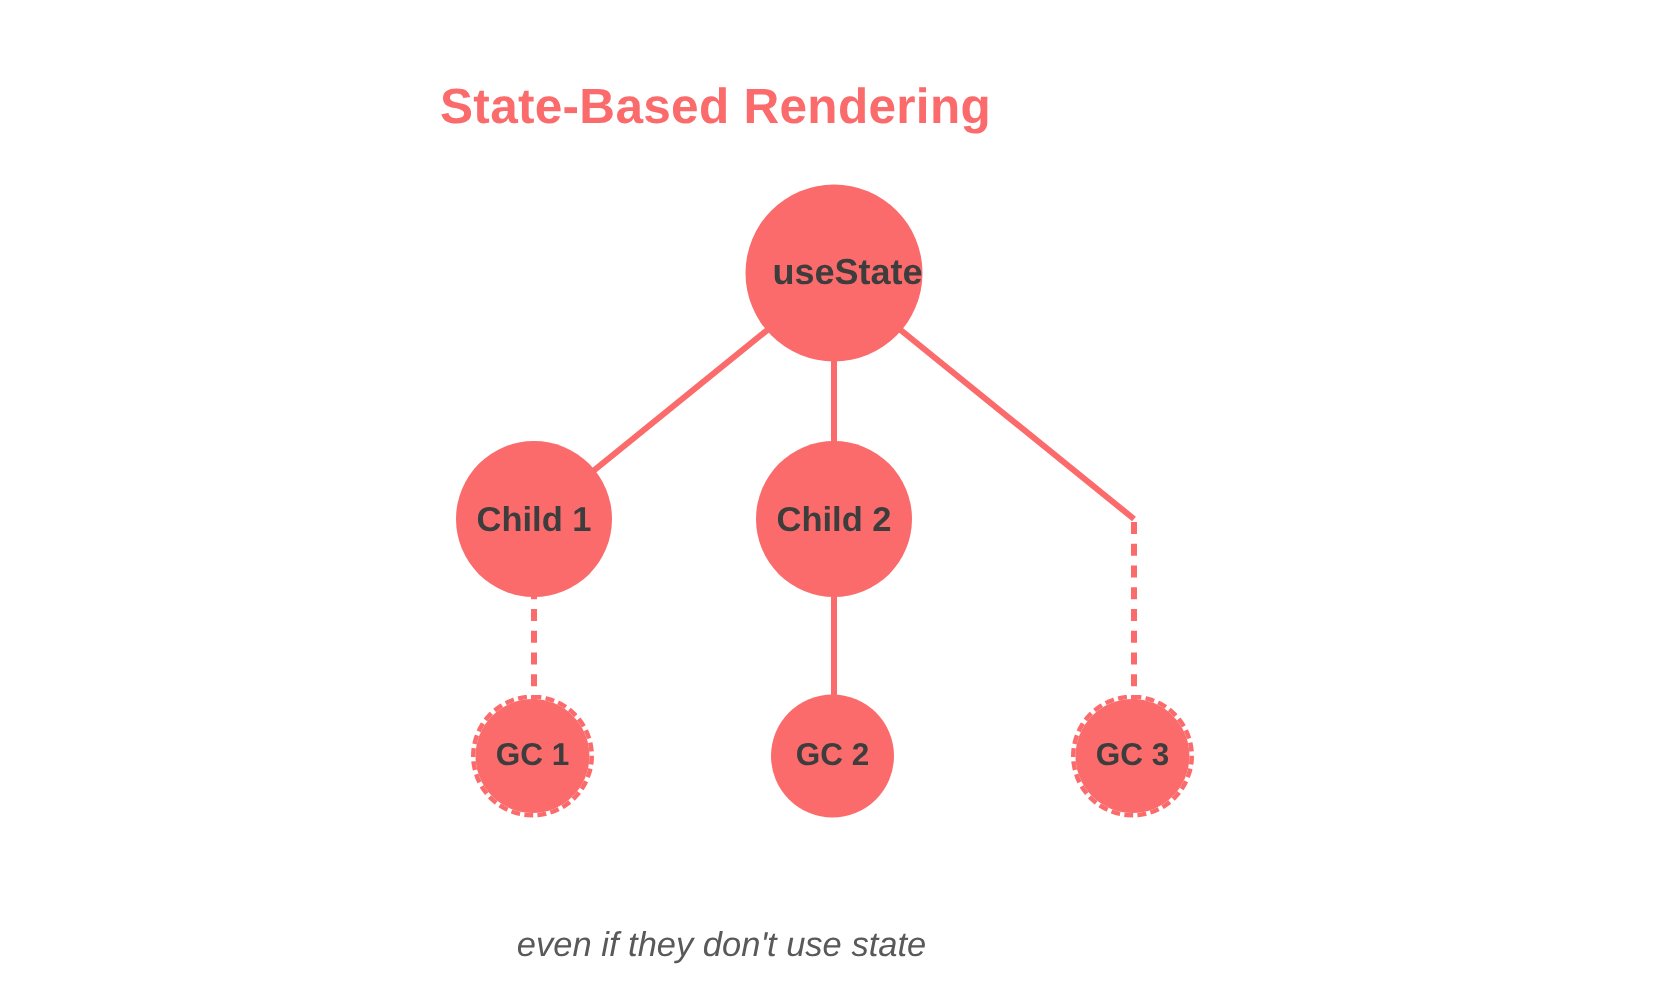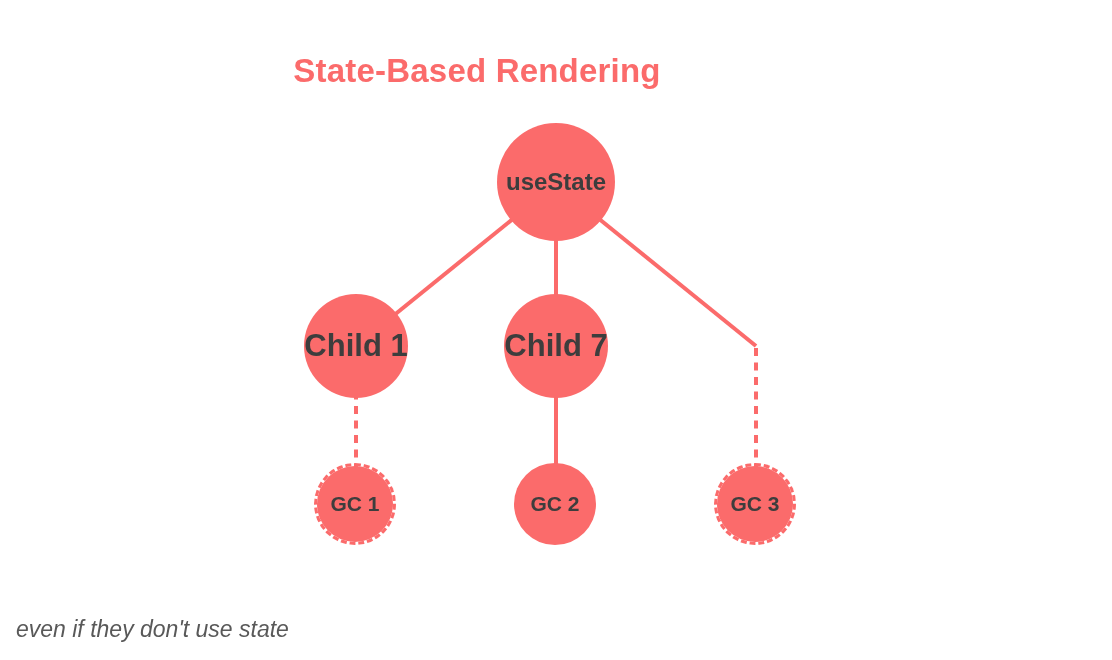--- a/index.html
+++ b/index.html
@@ -54,25 +54,26 @@
     display: flex;
     align-items: center;
     justify-content: center;
     z-index: 2;
     text-align: center;
   }
   .node.root {
     left: 497px; top: 99px;
     width: 118px; height: 118px;
     font-size: 24px;
+    justify-content: flex-end;
   }
   .node.child {
     top: 270px;
     width: 104px; height: 104px;
-    font-size: 31px;
+    font-size: 23px;
   }
   .node.child.c1 { left: 304px; }
   .node.child.c2 { left: 504px; }
   .node.child.c3 { left: 704px; }
   .node.gc {
     top: 439px;
     width: 82px; height: 82px;
     font-size: 21px;
     justify-content: center;
   }
@@ -88,23 +89,23 @@
     top: 559px;
     left: 0;
     width: 100%;
     text-align: center;
     font-size: 24px;
     color: var(--caption-primary);
   }
   .caption-line-2 {
     position: absolute;
     top: 592px;
-    left: 16px;
+    left: 4px;
     width: 100%;
-    text-align: left;
+    text-align: center;
     font-size: 23px;
     font-style: italic;
     color: var(--caption-secondary);
   }
 </style>
 </head>
 <body>
 
 <div class="canvas">
 
@@ -120,21 +121,21 @@
   </svg>
 
   <div class="node root">
     <span>useState</span>
   </div>
 
   <div class="node child c1">
     <span>Child 1</span>
   </div>
   <div class="node child c2">
-    <span>Child 7</span>
+    <span>Child 2</span>
   </div>
 
   <div class="node gc g1 dashed-ring">
     <span>GC 1</span>
   </div>
   <div class="node gc g2">
     <span>GC 2</span>
   </div>
   <div class="node gc g3 dashed-ring">
     <span>GC 3</span>

